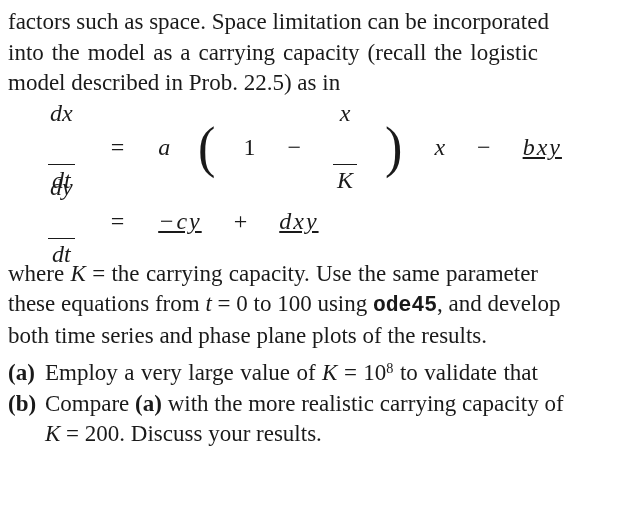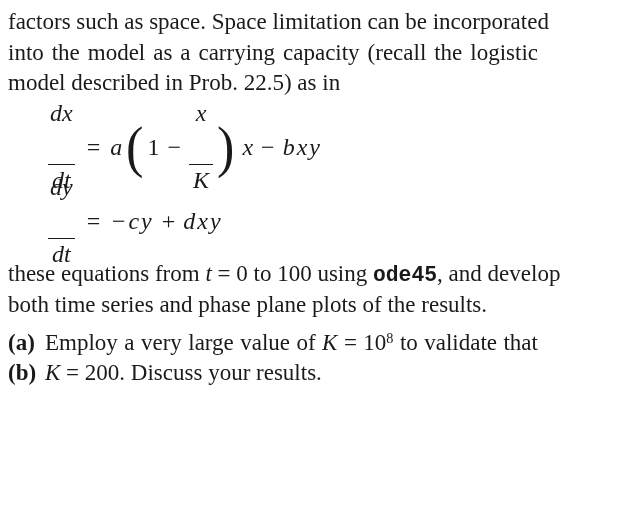--- a/index.html
+++ b/index.html
@@ -17,35 +17,36 @@
   }
   .para { font-size: 23px; line-height: 30.5px; }
   .line {
     display: block;
     white-space: nowrap;
     text-align: justify;
     text-justify: inter-word;
   }
   .line.just { text-align-last: justify; }
   .mi { font-style: italic; }
-  .mrun { font-style: italic; letter-spacing: 2px; }
+  .mrun { font-style: italic; letter-spacing: 2px; text-decoration: underline; }
   .code {
     font-family: "Liberation Mono", monospace;
     font-size: 0.93em;
     font-weight: bold;
   }
   sup.exp { font-size: 0.62em; line-height: 0; vertical-align: 7px; }
 
   
   .equations { margin: 12px 0 0 38px; }
   .eq {
     display: flex;
     align-items: center;
     height: 74px;
     font-size: 24px;
+    gap: 24px;
   }
   .frac {
     display: inline-flex;
     flex-direction: column;
     align-items: center;
     text-align: center;
     line-height: 1.15;
   }
   .frac .num { display: block; padding: 0 4px 1px; }
   .frac .den { display: block; border-top: 1.6px solid #1a1a1a; padding: 2px 4px 0; margin-top: 35px; }
@@ -105,34 +106,36 @@
         <span class="den mi">dt</span>
       </span>
       <span class="eqsign">=</span>
       <span class="mrun">−cy</span>
       <span class="op">+</span>
       <span class="mrun">dxy</span>
     </div>
   </div>
 
   <div class="para">
+    <span class="line just"><span>where </span><span class="mi">K</span><span> = the carrying capacity. Use the same parameter</span></span>
     <span class="line just"><span>these equations from </span><span class="mi">t</span><span> = 0 to 100 using </span><span class="code">ode45</span><span>, and develop</span></span>
     <span class="line">both time series and phase plane plots of the results.</span>
   </div>
 
   <div class="items">
 
     <div class="item">
       <span class="item-label">(a)</span>
       <div class="item-body">
         <span class="line just"><span>Employ a very large value of </span><span class="mi">K</span><span> = 10</span><sup class="exp">8</sup><span> to validate that</span></span>
       </div>
     </div>
 
     <div class="item">
       <span class="item-label">(b)</span>
       <div class="item-body">
+        <span class="line just"><span>Compare </span><span class="bold">(a)</span><span> with the more realistic carrying capacity of</span></span>
         <span class="line"><span class="mi">K</span><span> = 200. Discuss your results.</span></span>
       </div>
     </div>
 
   </div>
 </div>
 
 </body></html>

